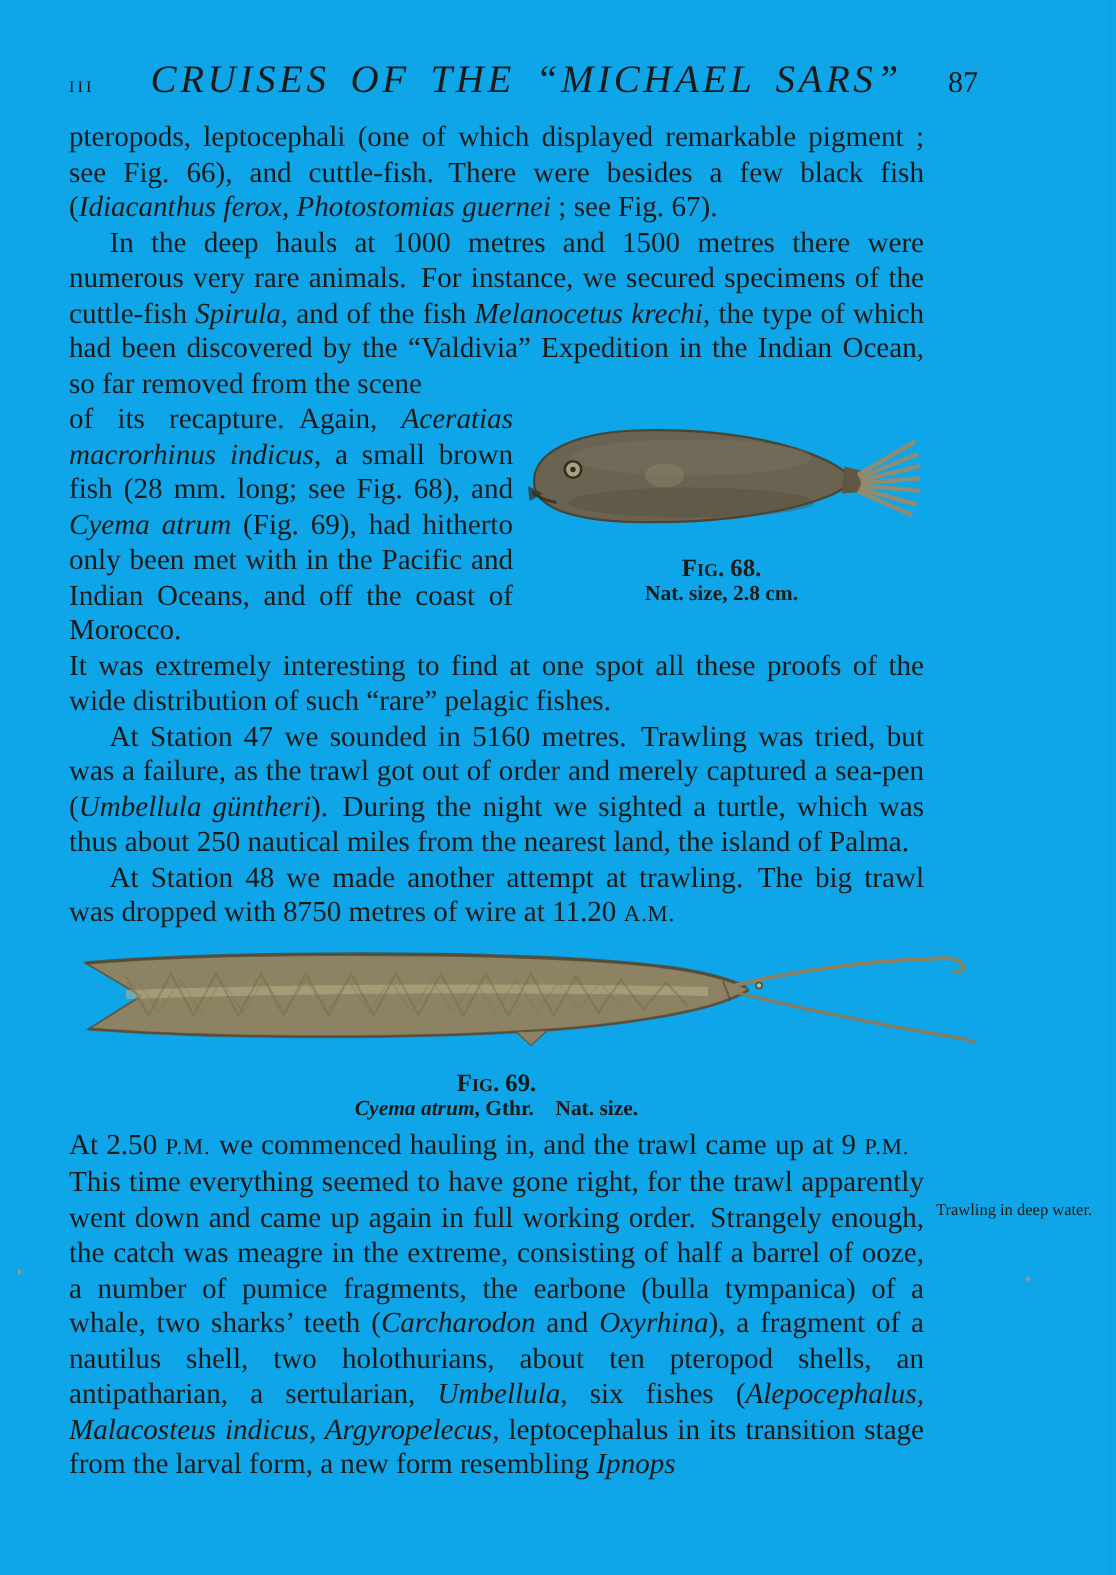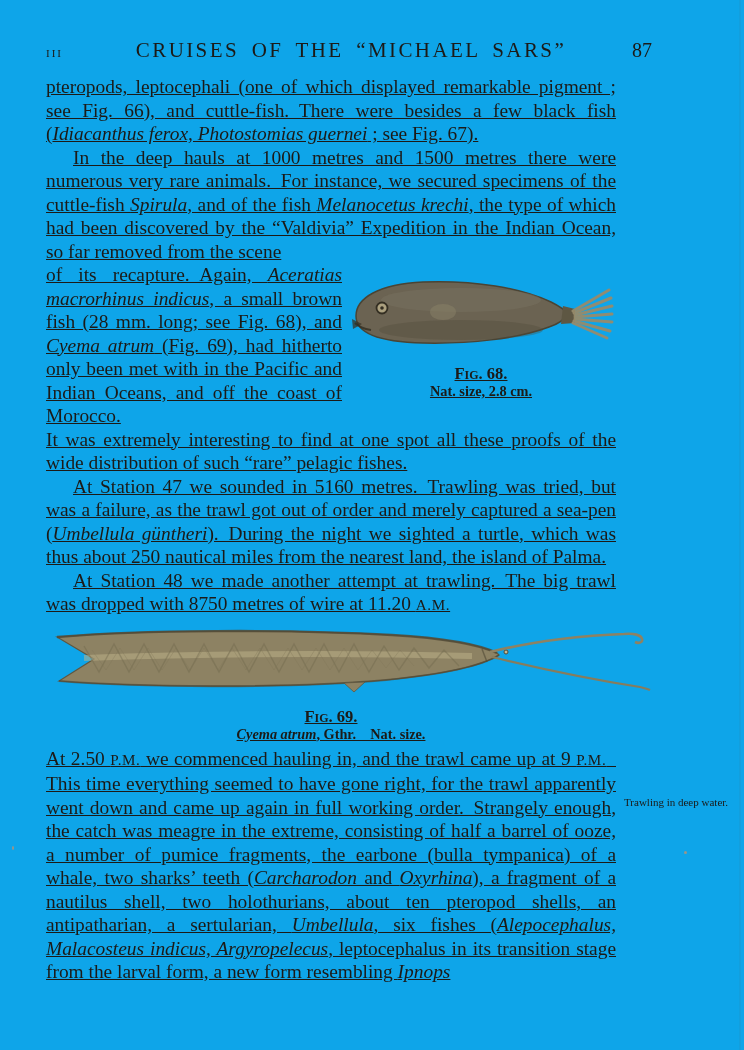--- a/index.html
+++ b/index.html
@@ -9,23 +9,23 @@
     background:#0ea5e9;
     font-family:"Liberation Serif","DejaVu Serif",serif;
     color:#1c1a17;
     overflow:hidden;
     box-sizing:border-box;
     padding:38px 0 0 46px;
   }
   .page-edge{position:absolute;right:3px;top:0;bottom:0;width:2px;background:rgba(90,85,75,0.07);}
   .running-head{display:flex;align-items:baseline;width:606px;margin-bottom:12px;}
   .sig{font-size:11px;letter-spacing:2px;width:62px;font-variant:small-caps;}
-  .rh-title{flex:1;text-align:center;font-size:21px;letter-spacing:2.4px;word-spacing:5px;white-space:nowrap;}
+  .rh-title{flex:1;text-align:center;font-size:26px;letter-spacing:2.4px;word-spacing:5px;white-space:nowrap;font-style:italic;}
   .rh-page{width:58px;text-align:right;font-size:20px;}
-  .column{width:570px;text-decoration:underline;}
+  .column{width:570px;}
   p.body-par{margin:0;font-size:19.4px;line-height:23.5px;text-align:justify;}
   .indent{text-indent:27px;}
   .it{font-style:italic;}
   .bd{font-weight:bold;}
   .sc{font-size:0.78em;letter-spacing:0.6px;}
   .wrap-row{display:flex;}
   .narrow{width:296px;}
   .figcol{flex:1;margin-left:4px;padding-top:10px;text-align:center;}
   .fig-img68{width:268px;height:82px;display:block;margin:0 auto;}
   .fig-label{font-variant:small-caps;font-size:16.5px;line-height:19px;margin-top:9px;font-weight:bold;}

